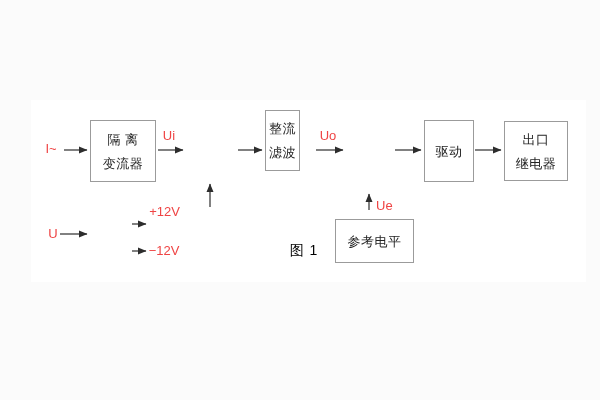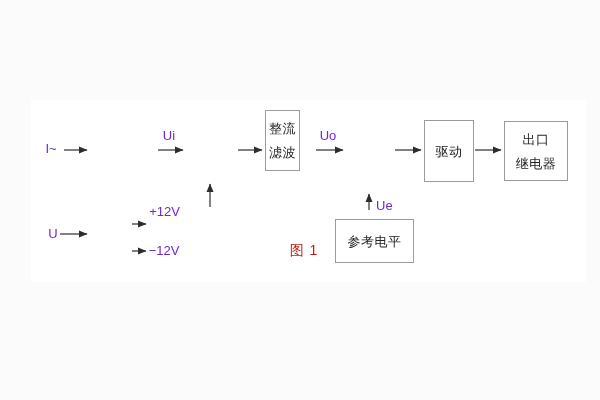--- a/index.html
+++ b/index.html
@@ -38,31 +38,31 @@
     gap: 11px;
     font-size: 13px;
     color: #232323;
     letter-spacing: 0.5px;
   }
   .block .ln { line-height: 13px; white-space: pre; }
   .lbl {
     position: absolute;
     font-size: 13px;
     line-height: 14px;
-    color: #6d28d9;
+    color: #ef4444;
     text-align: center;
     white-space: pre;
   }
   .caption {
     position: absolute;
     left: 283px; top: 243px;
     width: 42px;
     font-size: 14px;
     line-height: 15px;
-    color: #b91c1c;
+    color: #000000;
     text-align: center;
     letter-spacing: 1px;
   }
 </style>
 </head>
 <body>
 
 <div class="stage">
   <div class="panel"></div>
 
@@ -80,20 +80,24 @@
       <line x1="395" y1="150" x2="421" y2="150" marker-end="url(#ah)"></line>
       <line x1="475" y1="150" x2="501" y2="150" marker-end="url(#ah)"></line>
       <line x1="60" y1="234" x2="87" y2="234" marker-end="url(#ah)"></line>
       <line x1="132" y1="224" x2="146" y2="224" marker-end="url(#ah)"></line>
       <line x1="132" y1="251" x2="146" y2="251" marker-end="url(#ah)"></line>
       <line x1="210" y1="207" x2="210" y2="184" marker-end="url(#ah)"></line>
       <line x1="369" y1="210" x2="369" y2="194" marker-end="url(#ah)"></line>
     </g>
   </svg>
 
+  <div class="block" style="left:90px;top:120px;width:66px;height:62px">
+    <div class="ln">隔 离</div>
+    <div class="ln">变流器</div>
+  </div>
   <div class="block" style="left:265px;top:110px;width:35px;height:61px">
     <div class="ln">整流</div>
     <div class="ln">滤波</div>
   </div>
   <div class="block" style="left:504px;top:121px;width:64px;height:60px">
     <div class="ln">出口</div>
     <div class="ln">继电器</div>
   </div>
   <div class="block" style="left:424px;top:120px;width:50px;height:62px">
     <div class="ln">驱动</div>

